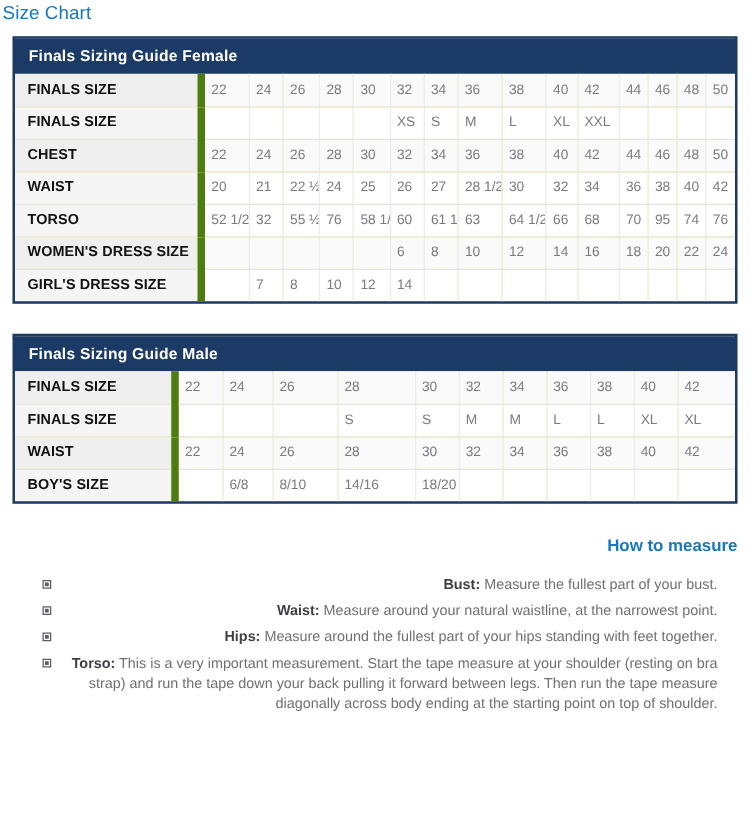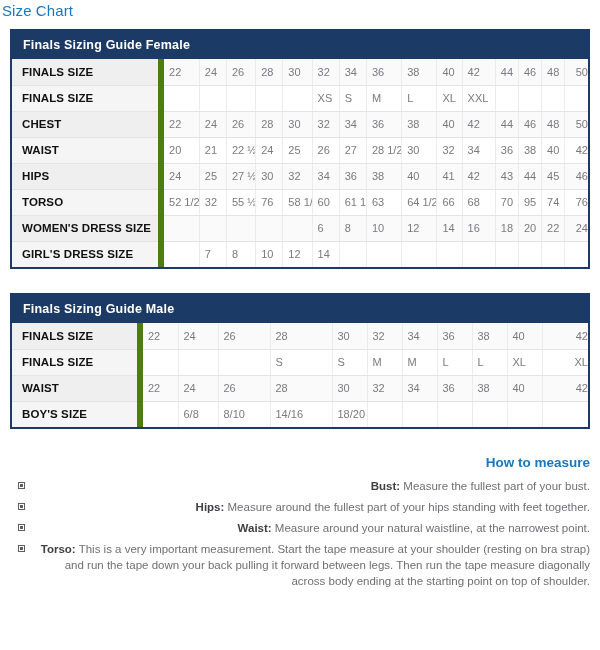--- a/index.html
+++ b/index.html
@@ -44,21 +44,21 @@
     color: #7a7a80;
     padding: 6px 0 6px 5px;
     border-right: 1px solid #ececed;
     border-bottom: 1px solid #e4e4e6;
     white-space: nowrap;
     overflow: hidden;
     vertical-align: middle;
     height: 26px;
   }
   table.sz tr:last-child td { border-bottom: none; margin-left: 12px; }
-  table.sz td:last-child { border-right: none; text-align: right; }
+  table.sz td:last-child { border-right: none; }
   table.sz td.lbl {
     color: #111111;
     font-weight: bold;
     font-size: 11.5px;
     padding-left: 10px;
     letter-spacing: 0.1px;
     border-right: 6px solid #4d7c0f;
   }
   table.sz tr.odd td { background: #fafafa; }
   table.sz tr.even td { background: #ffffff; }
@@ -73,21 +73,21 @@
   }
   .howto h2 {
     color: #1878be;
     font-size: 13.5px;
     font-weight: bold;
     margin: 0 0 8px 0;
     padding: 0;
   }
   ul.measure-list {
     list-style: none;
-    margin: 0;
+    margin: 16px;
     padding: 0;
   }
   ul.measure-list li {
     position: relative;
     padding-left: 24px;
     margin-bottom: 5px;
     font-size: 11.5px;
     color: #6f6f75;
     line-height: 16px;
   }
@@ -205,38 +205,20 @@
             <td>26</td>
             <td>27</td>
             <td>28 1/2</td>
             <td>30</td>
             <td>32</td>
             <td>34</td>
             <td>36</td>
             <td>38</td>
             <td>40</td>
             <td>42</td>
-          </tr>
-          <tr class="odd">
-            <td class="lbl">HIPS</td>
-            <td>24</td>
-            <td>25</td>
-            <td>27 ½</td>
-            <td>30</td>
-            <td>32</td>
-            <td>34</td>
-            <td>36</td>
-            <td>38</td>
-            <td>40</td>
-            <td>41</td>
-            <td>42</td>
-            <td>43</td>
-            <td>44</td>
-            <td>45</td>
-            <td>46</td>
           </tr>
           <tr class="even">
             <td class="lbl">TORSO</td>
             <td>52 1/2</td>
             <td>32</td>
             <td>55 ½</td>
             <td>76</td>
             <td>58 1/2</td>
             <td>60</td>
             <td>61 1/2</td>
@@ -366,19 +348,19 @@
             <td></td>
           </tr>
         </tbody>
     </table>
   </div>
 
   <div class="howto">
     <h2>How to measure</h2>
     <ul class="measure-list">
         <li><span class="sq-icon"></span><b>Bust:</b><span> Measure the fullest part of your bust.</span></li>
+        <li><span class="sq-icon"></span><b>Waist:</b><span> Measure around your natural waistline, at the narrowest point.</span></li>
         <li><span class="sq-icon"></span><b>Hips:</b><span> Measure around the fullest part of your hips standing with feet together.</span></li>
-        <li><span class="sq-icon"></span><b>Waist:</b><span> Measure around your natural waistline, at the narrowest point.</span></li>
         <li><span class="sq-icon"></span><b>Torso:</b><span> This is a very important measurement. Start the tape measure at your shoulder (resting on bra strap) and run the tape down your back pulling it forward between legs. Then run the tape measure diagonally across body ending at the starting point on top of shoulder.</span></li>
       </ul>
   </div>
 
 </div>
 
 </body></html>

